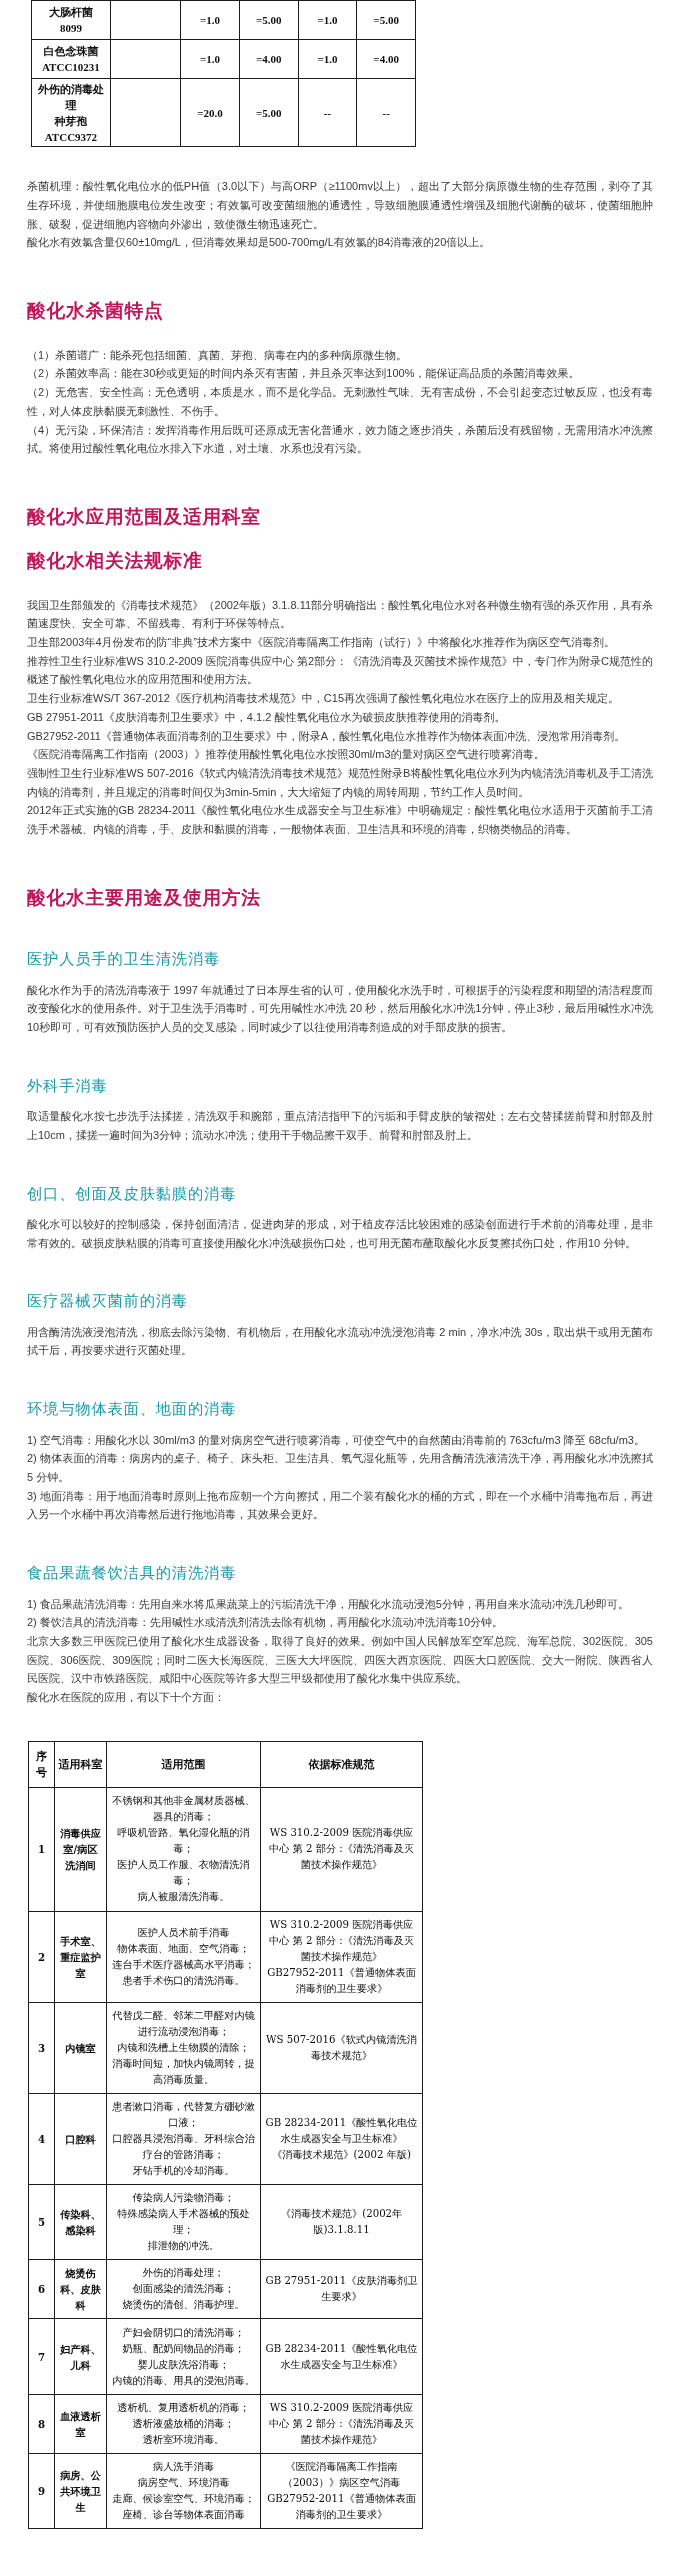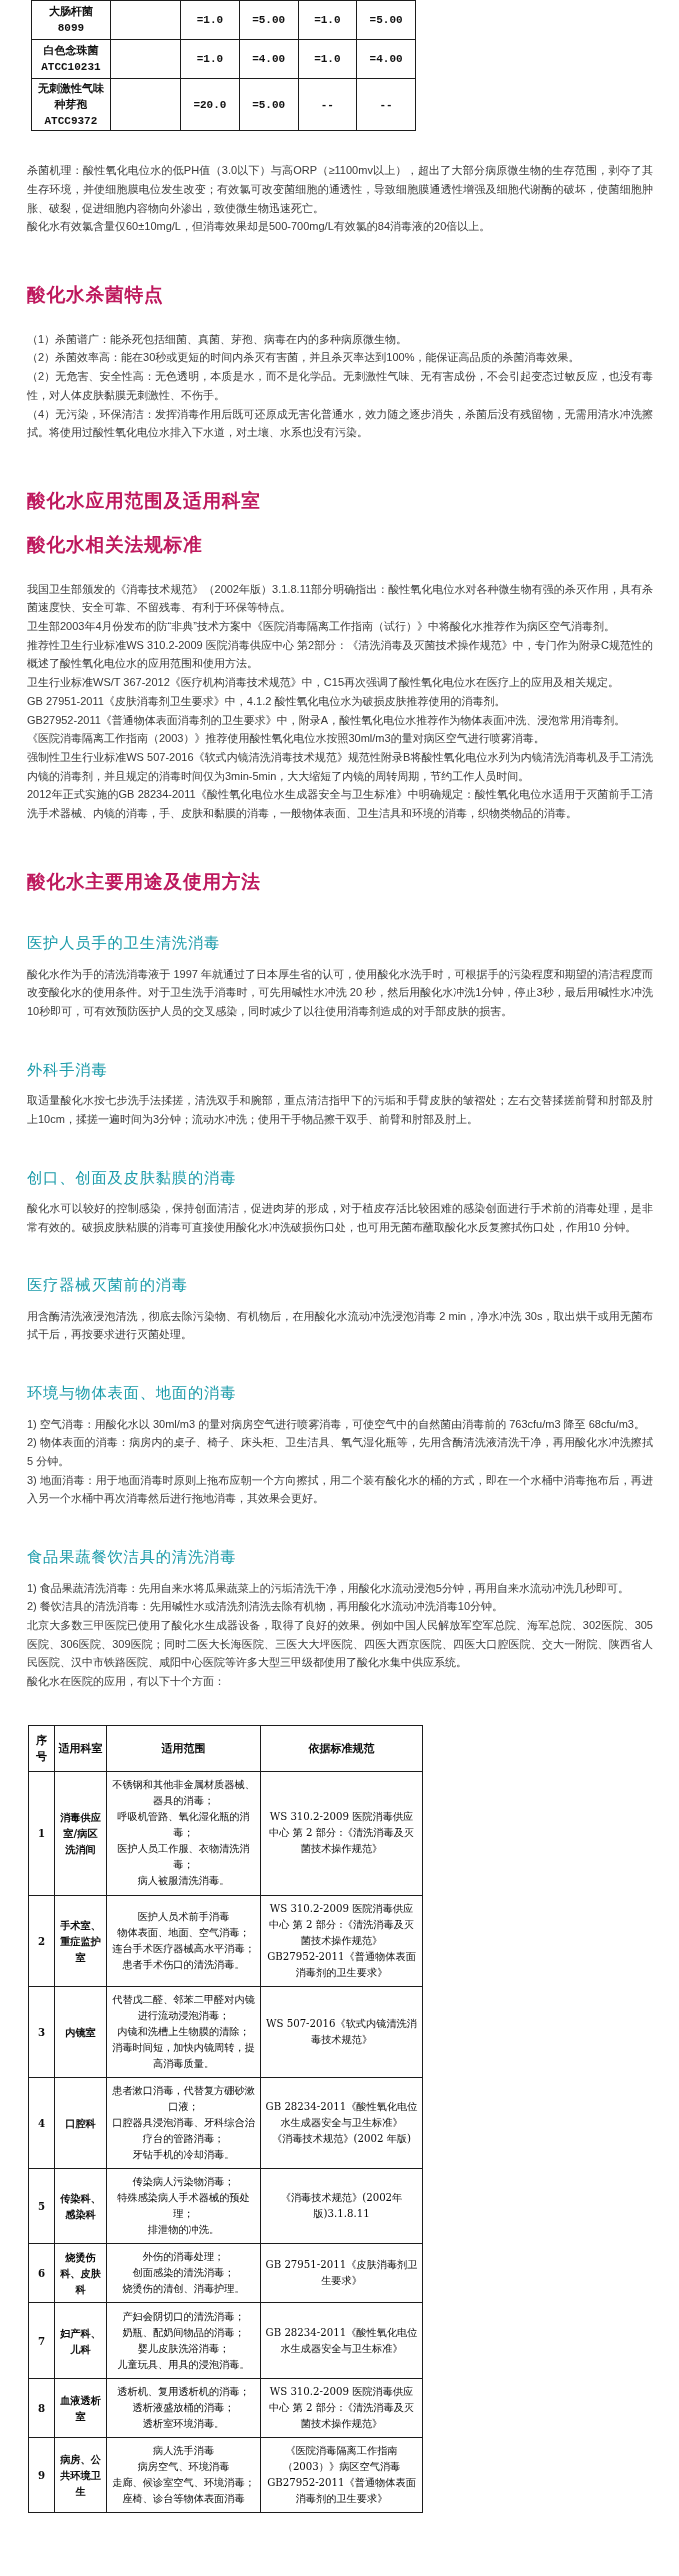--- a/index.html
+++ b/index.html
@@ -6,21 +6,21 @@
   html,body { background:#ffffff; }
   .page {
     position:relative; width:680px; height:2576px; margin:0 auto;
     background:#ffffff; overflow:hidden;
     font-family:"Liberation Sans", sans-serif;
     color:#333333;
   }
   
   table.intro-table {
     border-collapse:collapse; margin-left:31px; width:385px;
-    font-family:Liberation Mono, monospace; color:#111;padding-left:14px;
+    font-family:Liberation Serif, serif; color:#111;padding-left:14px;
   }
   table.intro-table td {
     border:1.7px solid #1c1c1c; text-align:center; vertical-align:middle;
     font-size:11px; font-weight:600; line-height:16px; white-space:pre-line;
     height:39px; padding:1.7px 2.5px;
   }
   table.intro-table td.c-name  { width:79px; }
   table.intro-table td.c-blank { width:71px; }
   table.intro-table td.c-num   { width:59px; }
 
@@ -77,21 +77,21 @@
       <tr>
         <td class="c-name">白色念珠菌
 ATCC10231</td>
         <td class="c-blank"></td>
         <td class="c-num">=1.0</td>
         <td class="c-num">=4.00</td>
         <td class="c-num">=1.0</td>
         <td class="c-num">=4.00</td>
       </tr>
       <tr>
-        <td class="c-name">无刺激性气味
+        <td class="c-name">外伤的消毒处理
 种芽孢 ATCC9372</td>
         <td class="c-blank"></td>
         <td class="c-num">=20.0</td>
         <td class="c-num">=5.00</td>
         <td class="c-num">--</td>
         <td class="c-num">--</td>
       </tr>
     </tbody>
   </table>
 
@@ -208,21 +208,21 @@
 创面感染的清洗消毒；
 烧烫伤的清创、消毒护理。</td>
         <td class="cell-basis">GB 27951-2011《皮肤消毒剂卫生要求》</td>
       </tr>
       <tr>
         <td class="cell-no">7</td>
         <td class="cell-dept">妇产科、儿科</td>
         <td class="cell-scope">产妇会阴切口的清洗消毒；
 奶瓶、配奶间物品的消毒；
 婴儿皮肤洗浴消毒；
-儿童玩具、用具的浸泡消毒。</td>
+内镜的消毒、用具的浸泡消毒。</td>
         <td class="cell-basis">GB 28234-2011《酸性氧化电位水生成器安全与卫生标准》</td>
       </tr>
       <tr>
         <td class="cell-no">8</td>
         <td class="cell-dept">血液透析室</td>
         <td class="cell-scope">透析机、复用透析机的消毒；
 透析液盛放桶的消毒；
 透析室环境消毒。</td>
         <td class="cell-basis">WS 310.2-2009 医院消毒供应中心 第 2 部分 :《清洗消毒及灭菌技术操作规范》</td>
       </tr>

